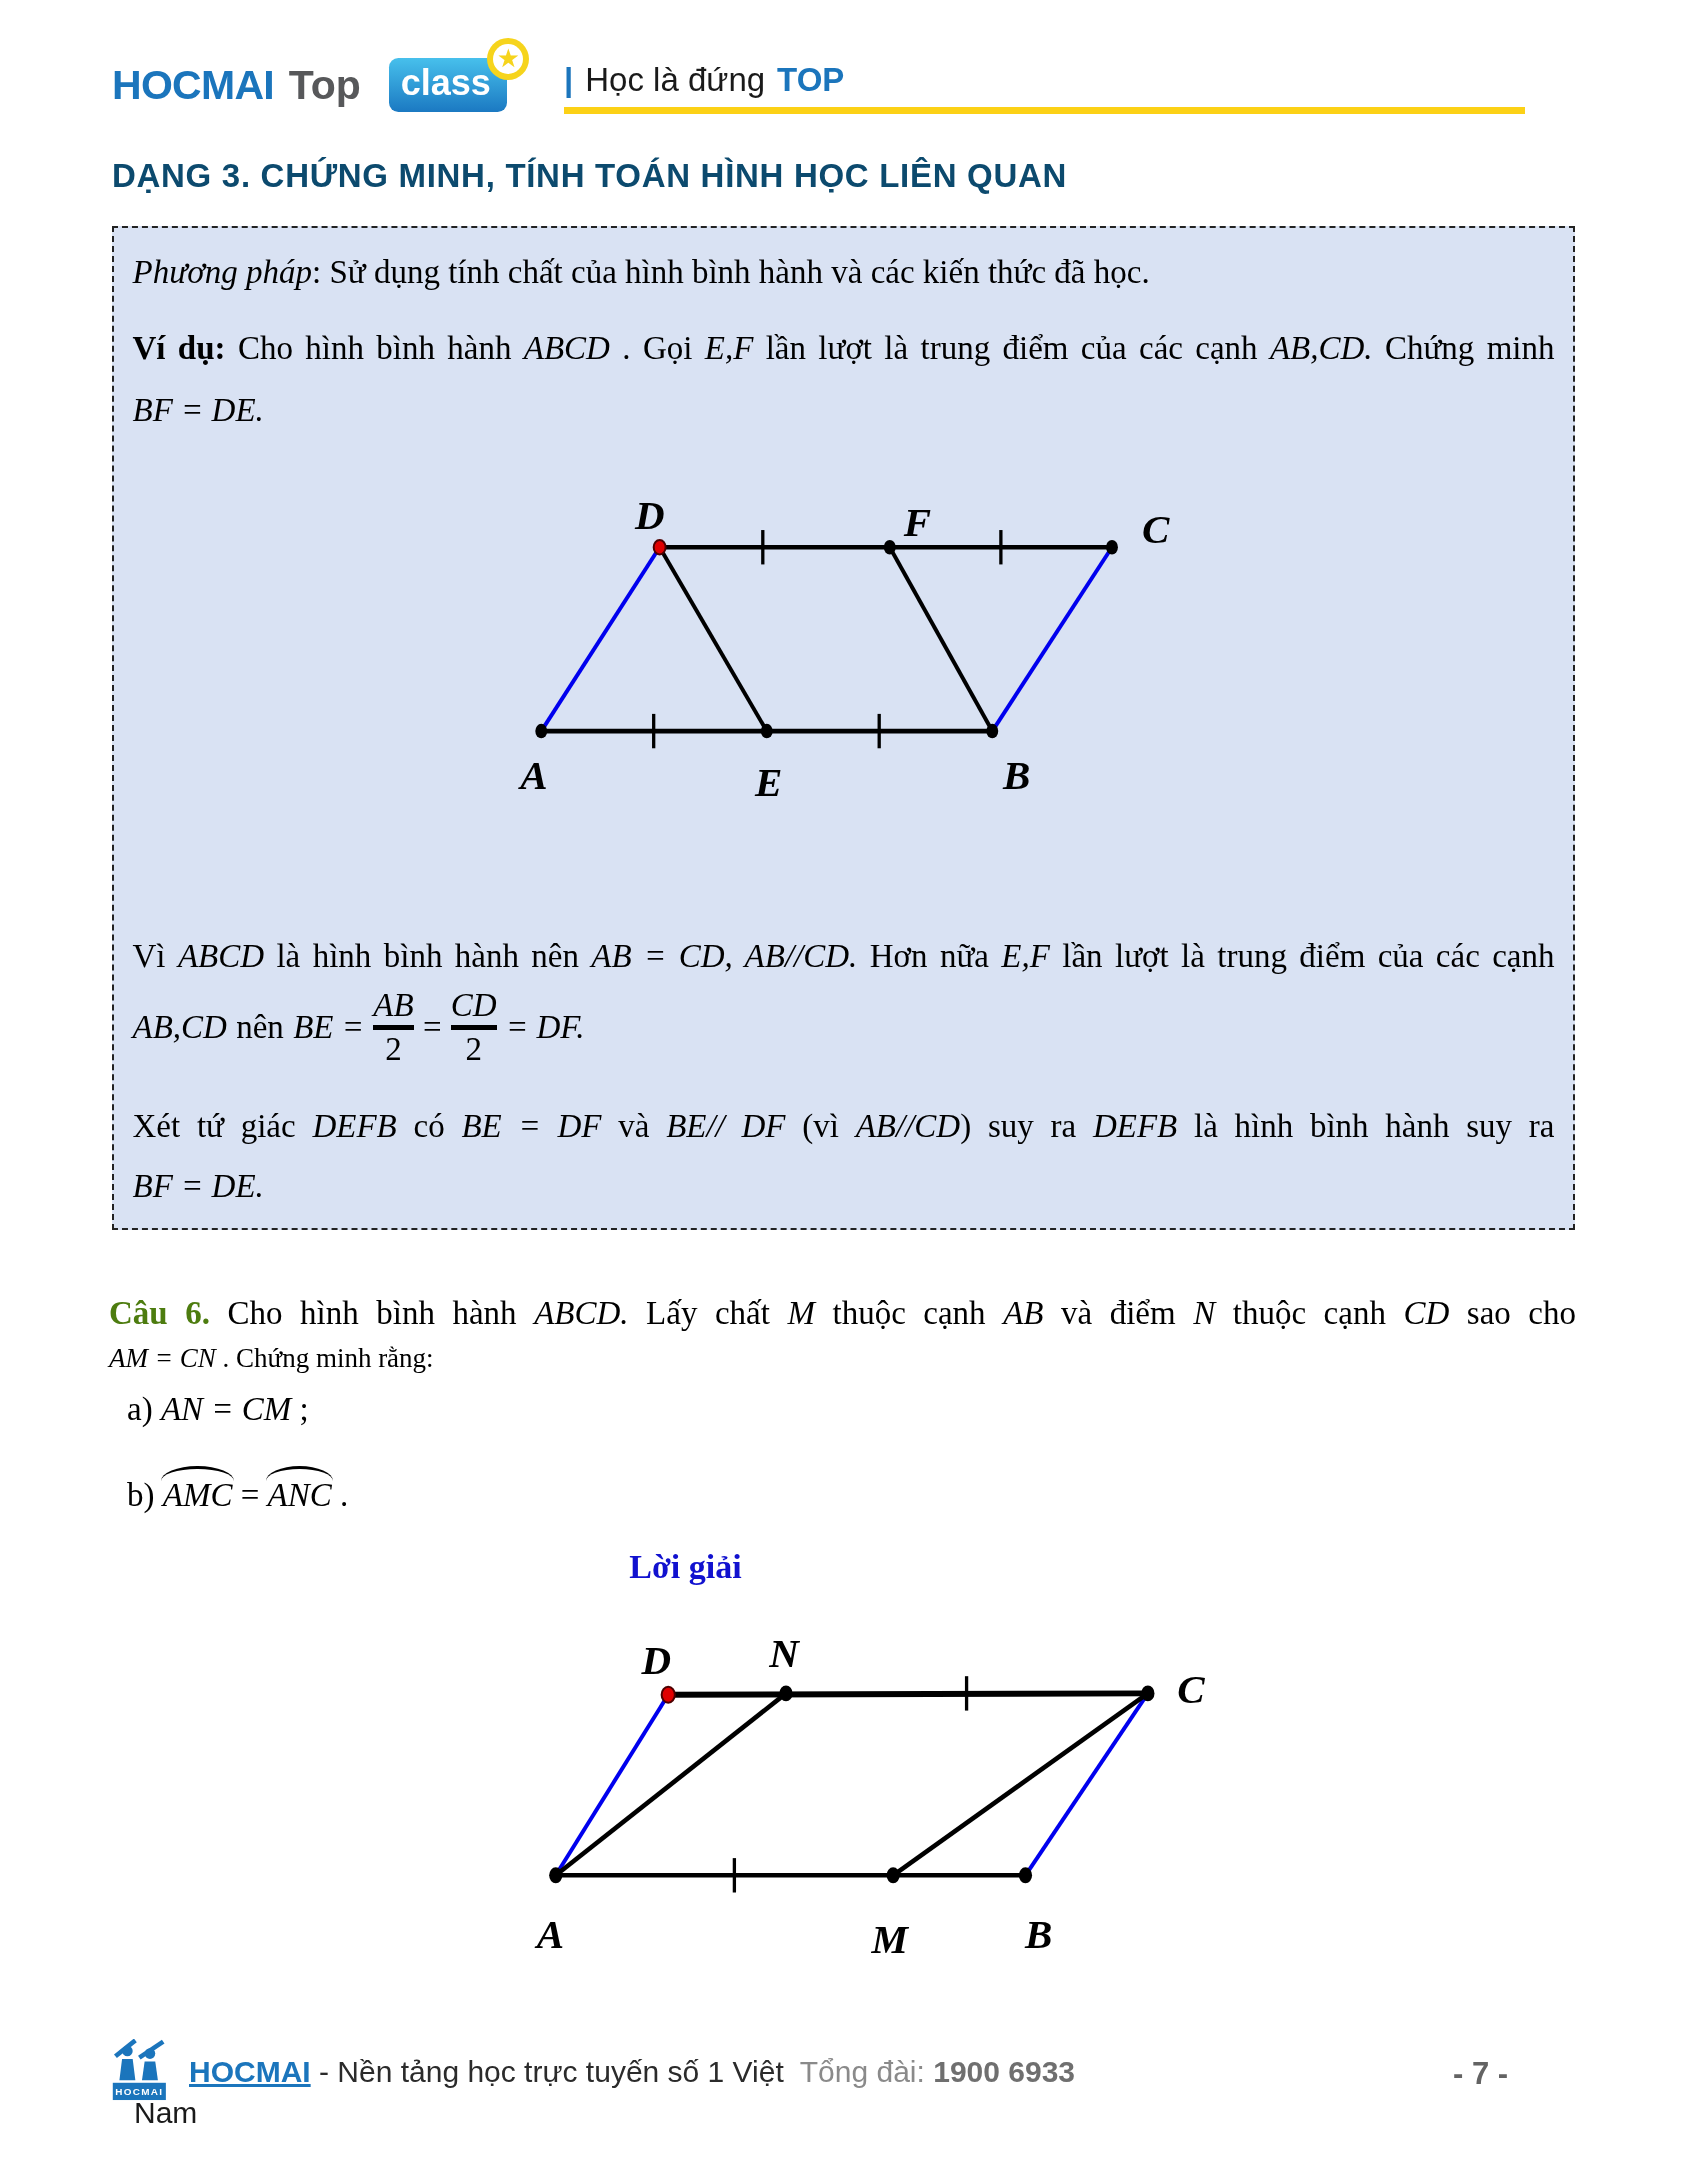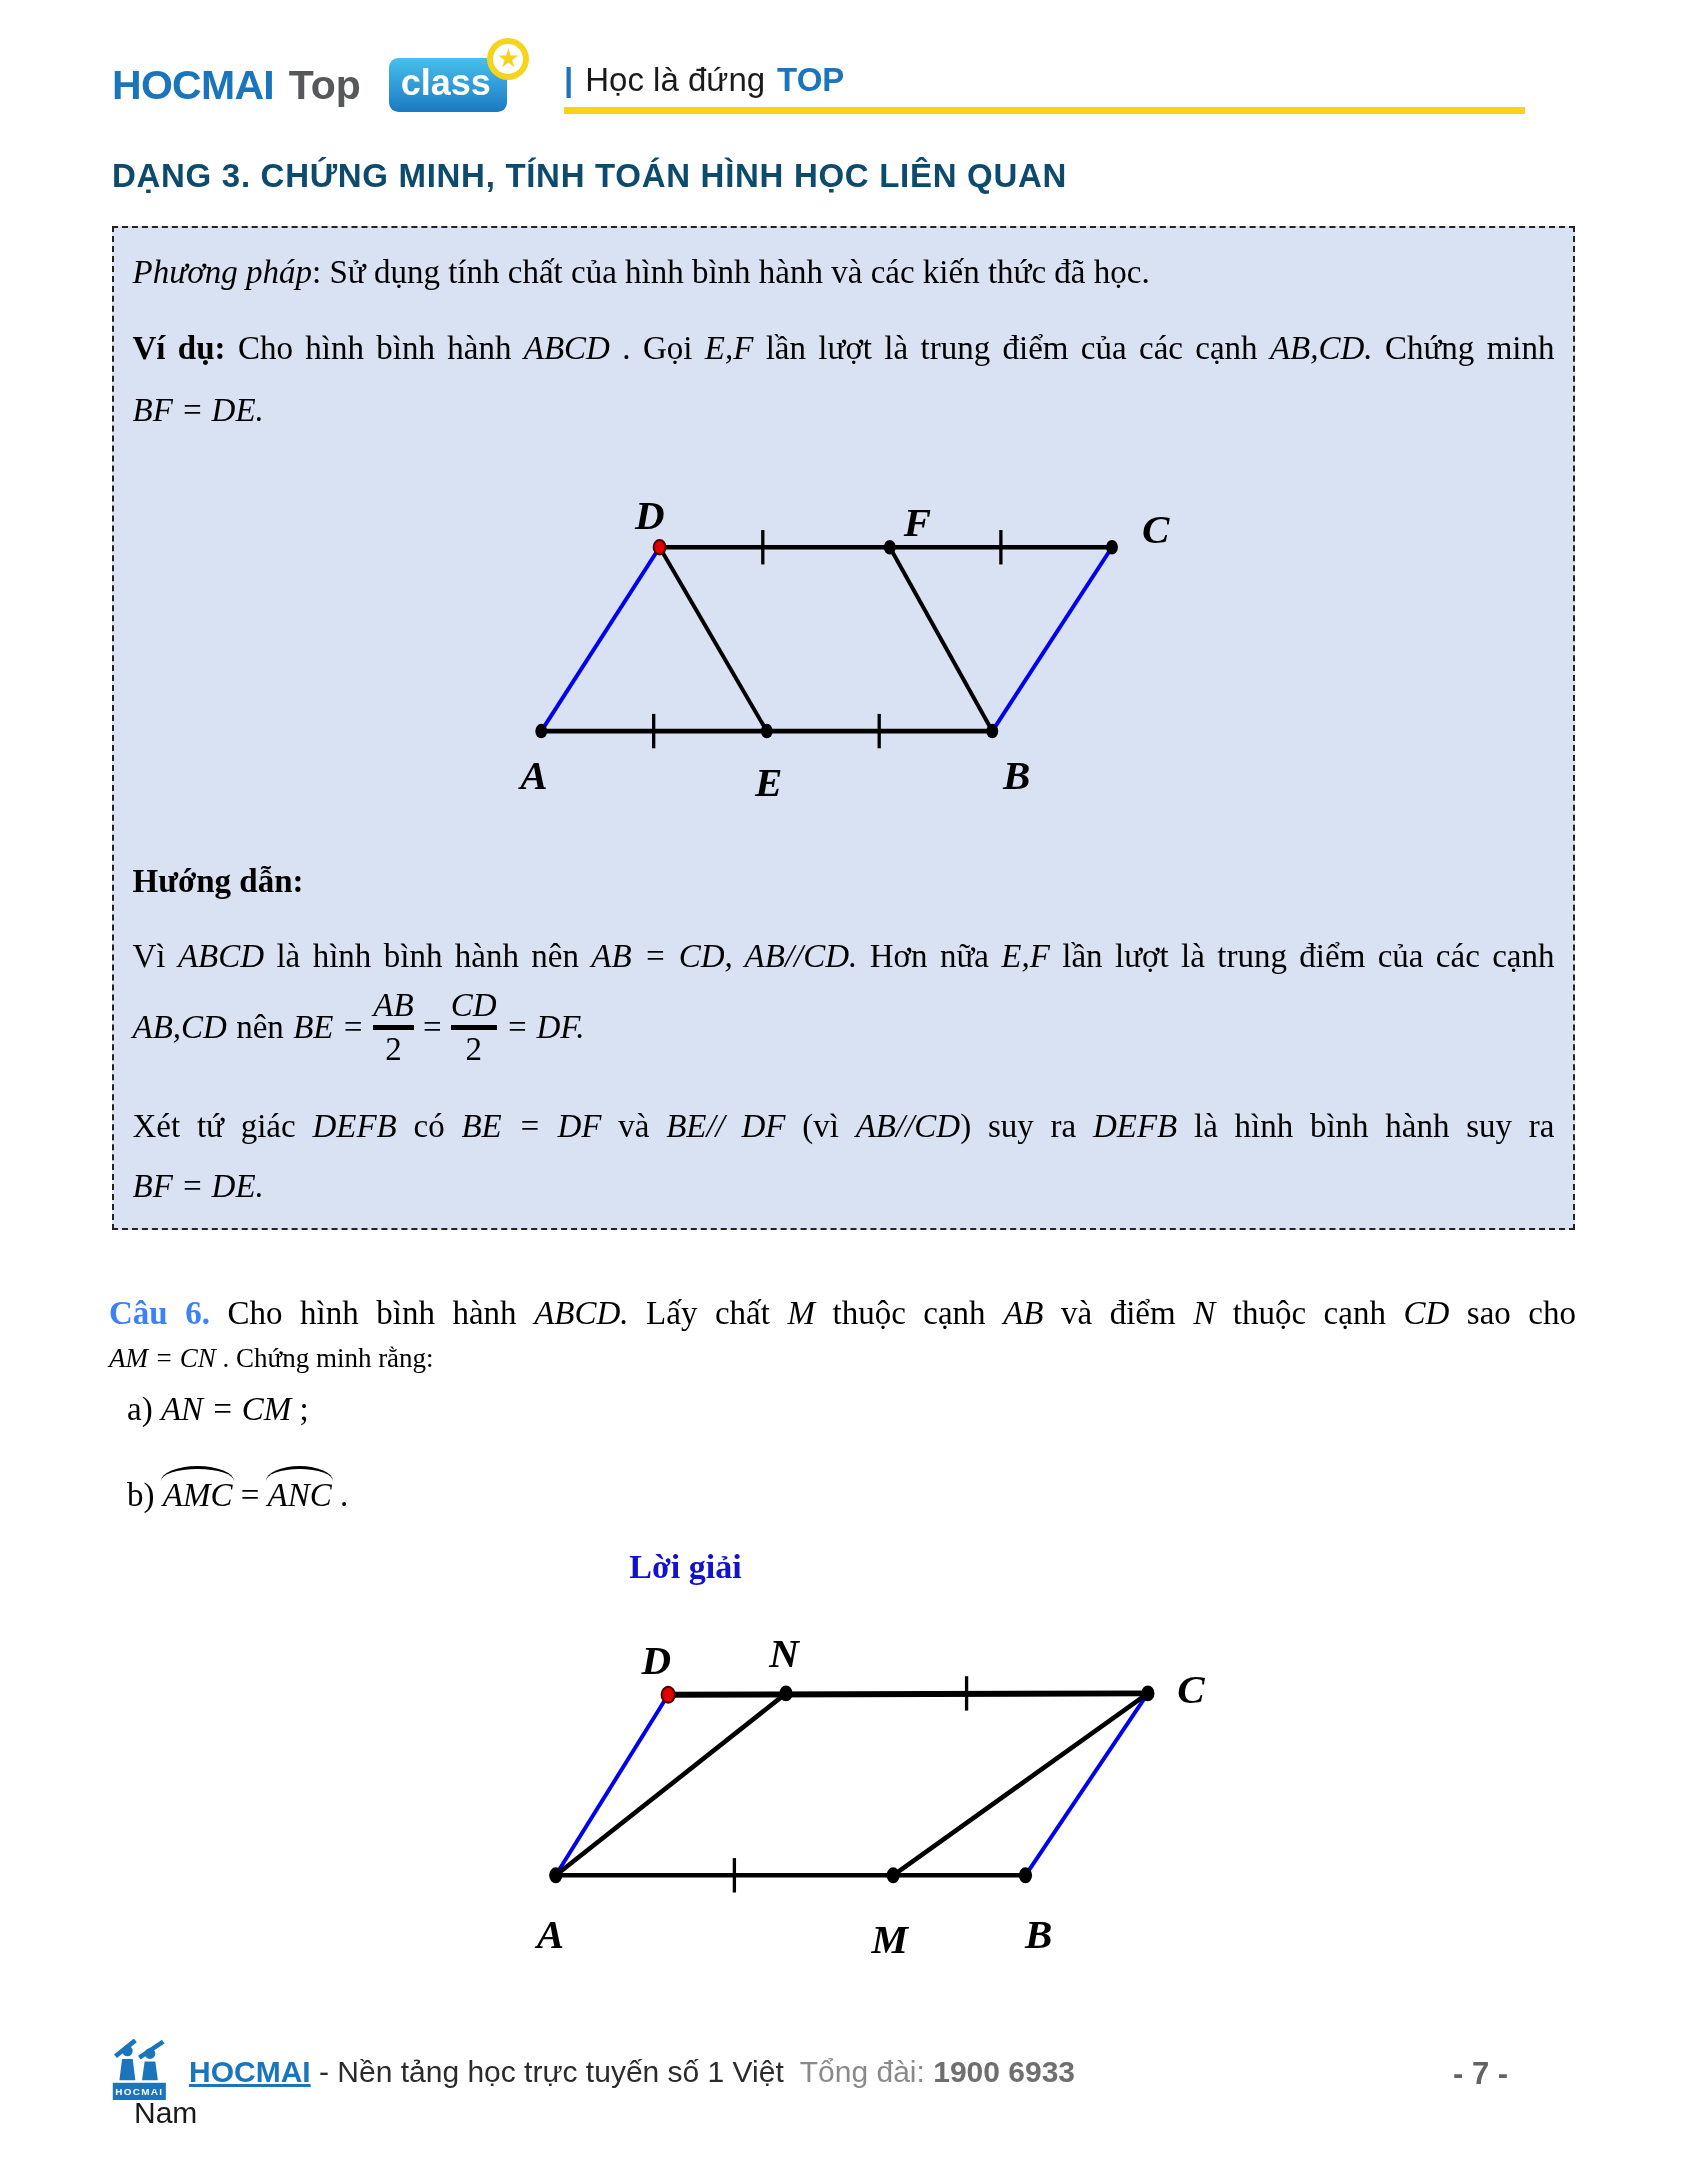--- a/index.html
+++ b/index.html
@@ -40,21 +40,21 @@
   .frac{display:inline-flex;flex-direction:column;align-items:center;line-height:1.05;}
   .frac .fbar{align-self:stretch;height:4.6px;background:#000;margin:2.6px 0;}
 
   
   .diagram1{position:absolute;left:377px;top:245px;width:701px;height:331px;}
   .diagram2{position:absolute;left:516px;top:1614px;width:708px;height:344px;}
   svg text{font-family:"Liberation Serif", serif;font-weight:bold;font-style:italic;font-size:62px;}
 
   
   .q1{position:absolute;left:109px;top:1295px;width:1467px;font-size:33px;}
-  .q1 .qlabel{color:#3b82f6;font-weight:bold;}
+  .q1 .qlabel{color:#4d7c0f;font-weight:bold;}
   .q2{position:absolute;left:109px;top:1343px;width:1467px;font-size:27px;}
   .qa{position:absolute;left:127px;top:1391px;font-size:33px;}
   .qb{position:absolute;left:127px;top:1477px;font-size:33px;}
   .arc{position:relative;display:inline-block;font-style:italic;}
   .arc::before{content:"";position:absolute;left:-1.3px;right:-1.3px;top:-10.6px;height:12px;
          border-top:3.3px solid #000;border-radius:50% 50% 0 0 / 100% 100% 0 0;}
   .loigiai{position:absolute;left:0;top:1548px;width:1371px;text-align:center;
          font-size:34px;font-weight:bold;color:#1111cf;}
 
   
@@ -126,21 +126,20 @@
         <ellipse cx="255" cy="112" rx="9" ry="11" fill="#e00000" stroke="#4d0000" stroke-width="3"></ellipse>
         <text x="240" y="85" text-anchor="middle">D</text>
         <text x="645" y="95" text-anchor="middle">F</text>
         <text x="1005" y="105" text-anchor="middle">C</text>
         <text x="65" y="478" text-anchor="middle">A</text>
         <text x="420" y="488" text-anchor="middle">E</text>
         <text x="795" y="478" text-anchor="middle">B</text>
       </svg>
     </div>
 
-    <div class="bl b" style="top:634px;">Hướng dẫn:</div>
 
     <div class="bl jl" style="top:709px;">
       <span>Vì </span><span class="mi">ABCD</span><span> là hình bình hành nên </span><span class="mi">AB = CD, AB//CD.</span><span> Hơn nữa </span><span class="mi">E,F</span><span> lần lượt là trung điểm của các cạnh</span>
     </div>
 
     <div class="bl frac-row" style="top:760px;">
       <span class="mi">AB,CD</span>
       <span> nên </span>
       <span class="mi">BE =</span>
       <span class="frac">

